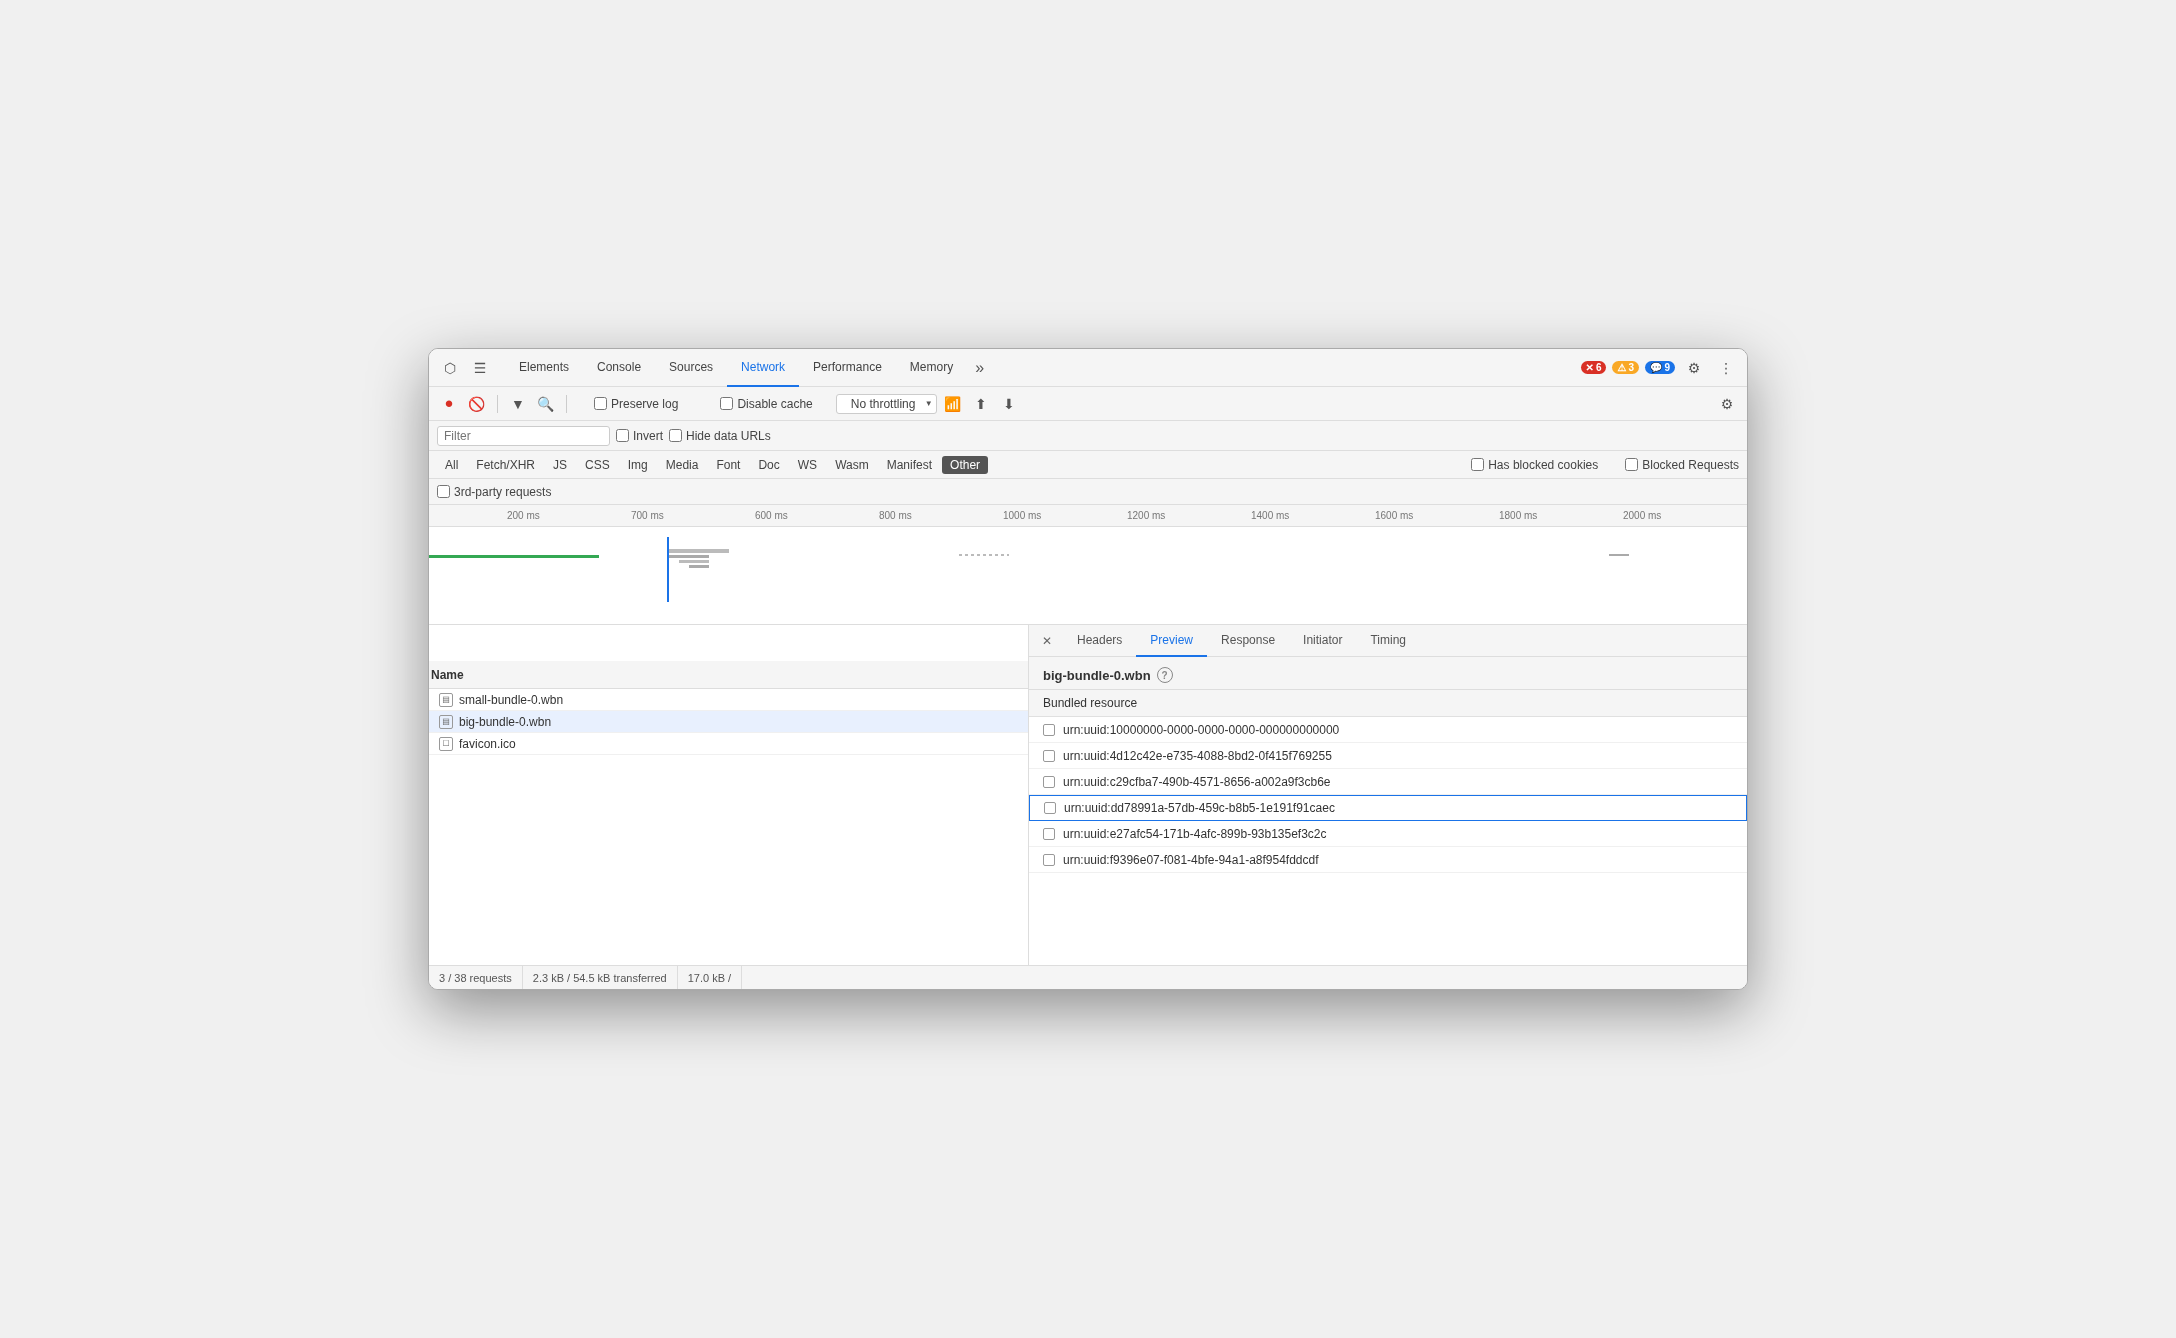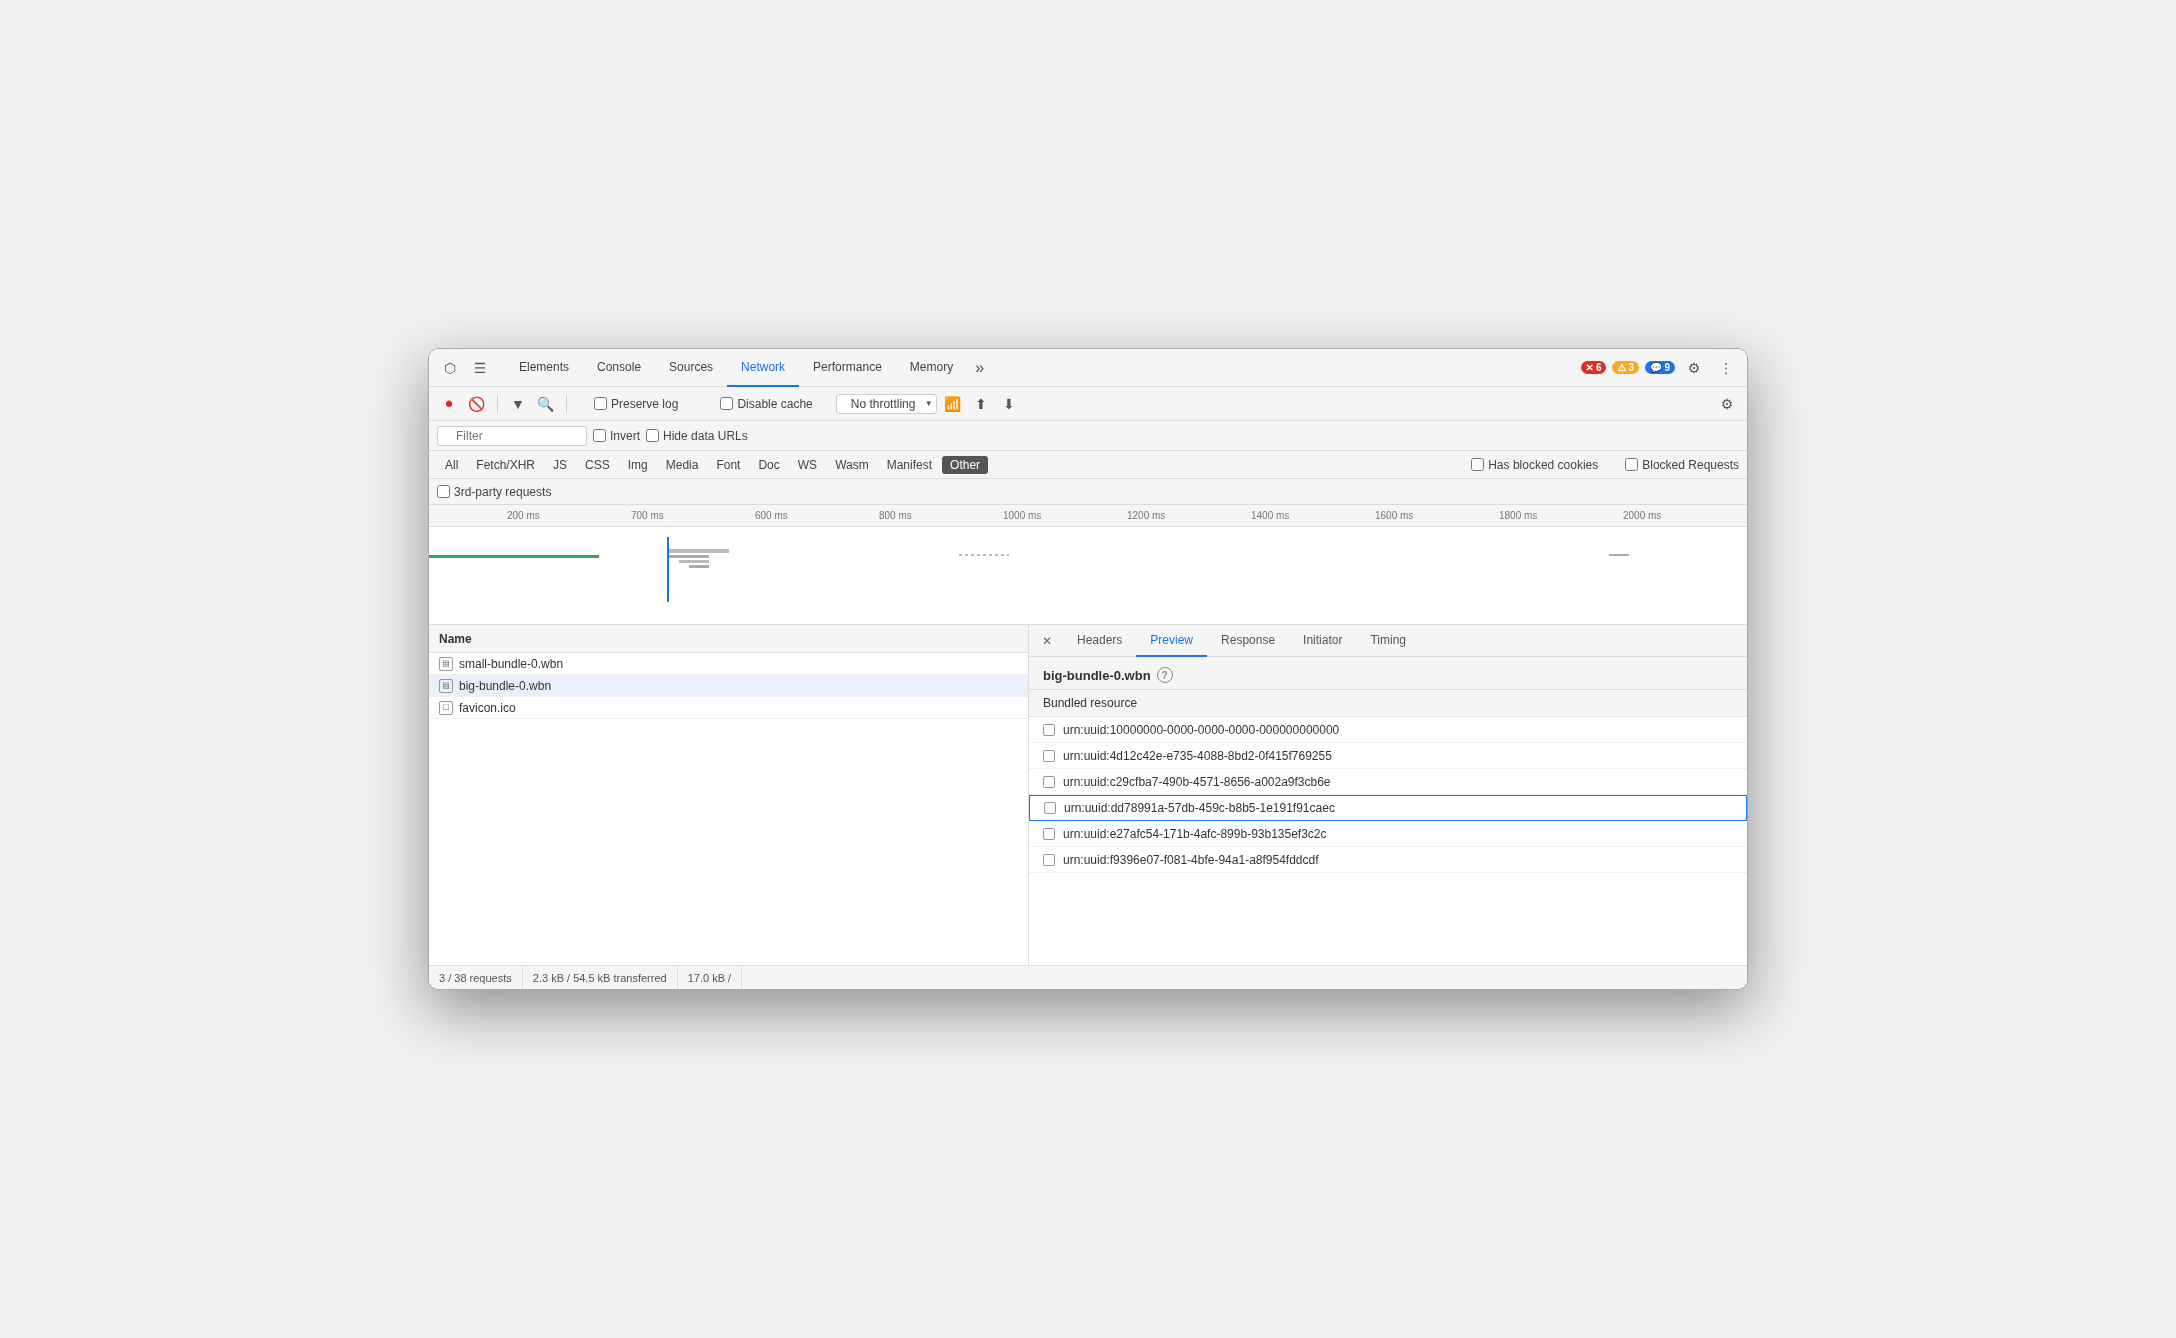--- a/index.html
+++ b/index.html
@@ -214,23 +214,23 @@
       border-bottom: 1px solid #ddd;
       display: flex;
       align-items: center;
       height: 30px;
       padding: 0 8px;
       gap: 6px;
     }
     .filter-input {
       border: 1px solid #ccc;
       border-radius: 3px;
-      padding: 2px 18px;
-      font-size: 12px;
-      width: 150px;
+      padding: 2px 6px;
+      font-size: 12px;
+      width: 173px;
       background: #fff;
     }
     .filterbar-checkbox-label {
       display: flex;
       align-items: center;
       gap: 4px;
       font-size: 12px;
       color: #444;
       cursor: pointer;
     }
@@ -319,27 +319,28 @@
     .request-list {
       width: 600px;
       border-right: 1px solid #ddd;
       display: flex;
       flex-direction: column;
       overflow: hidden;
     }
     .request-header {
       background: #f5f5f5;
       border-bottom: 1px solid #ddd;
-      padding: 4px 10px;
+      padding: 4px 2px;
       font-size: 12px;
       font-weight: 600;
       color: #333;
       height: 28px;
       display: flex;
       align-items: center;
+      margin-top: 36px;
     }
     .request-item {
       display: flex;
       align-items: center;
       height: 22px;
       padding: 0 10px;
       font-size: 12px;
       color: #333;
       cursor: pointer;
       border-bottom: 1px solid #f0f0f0;

